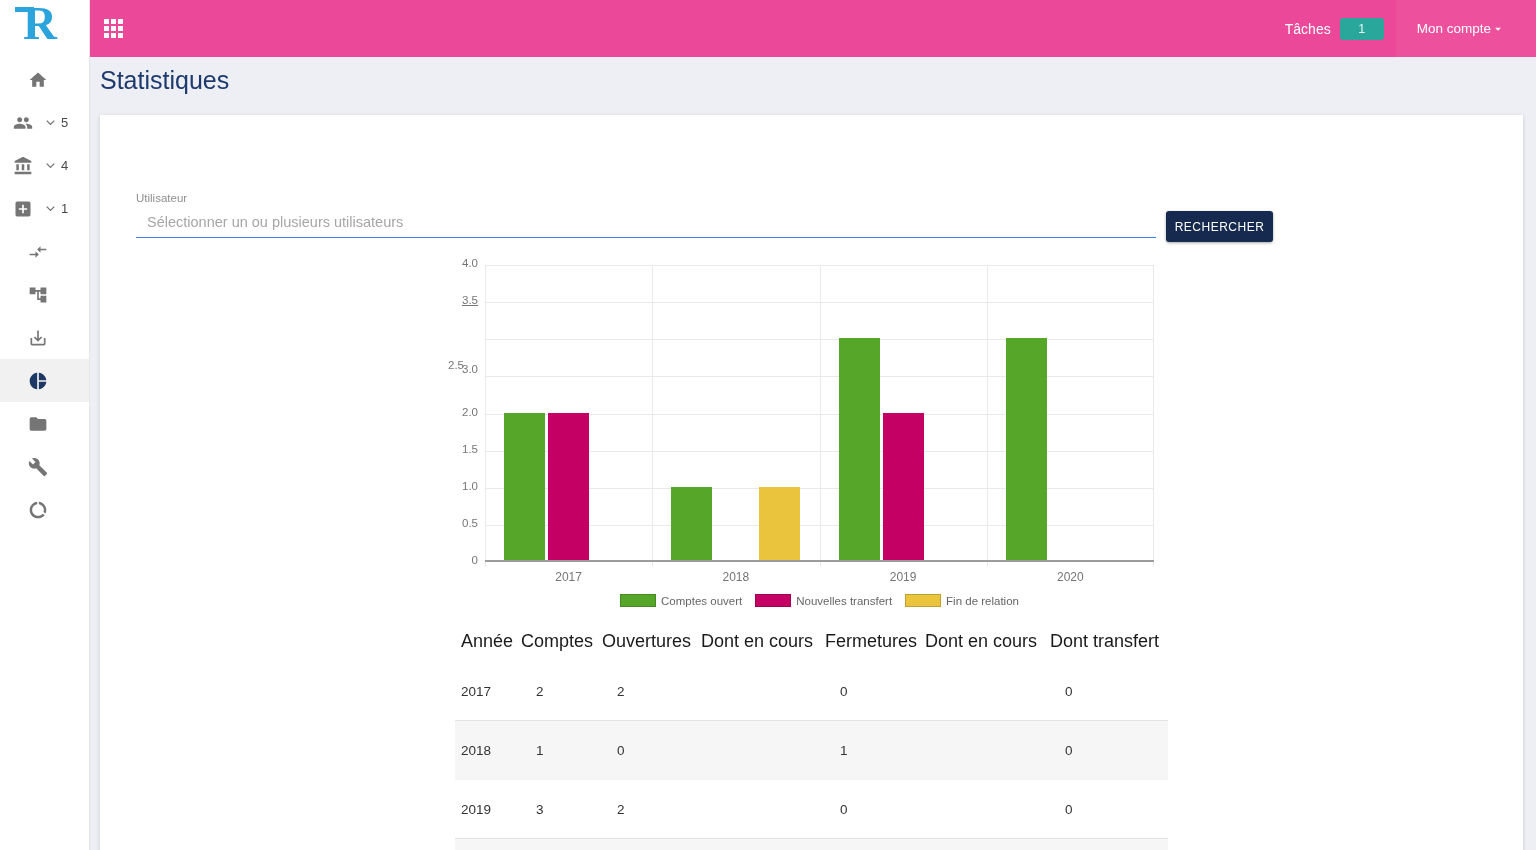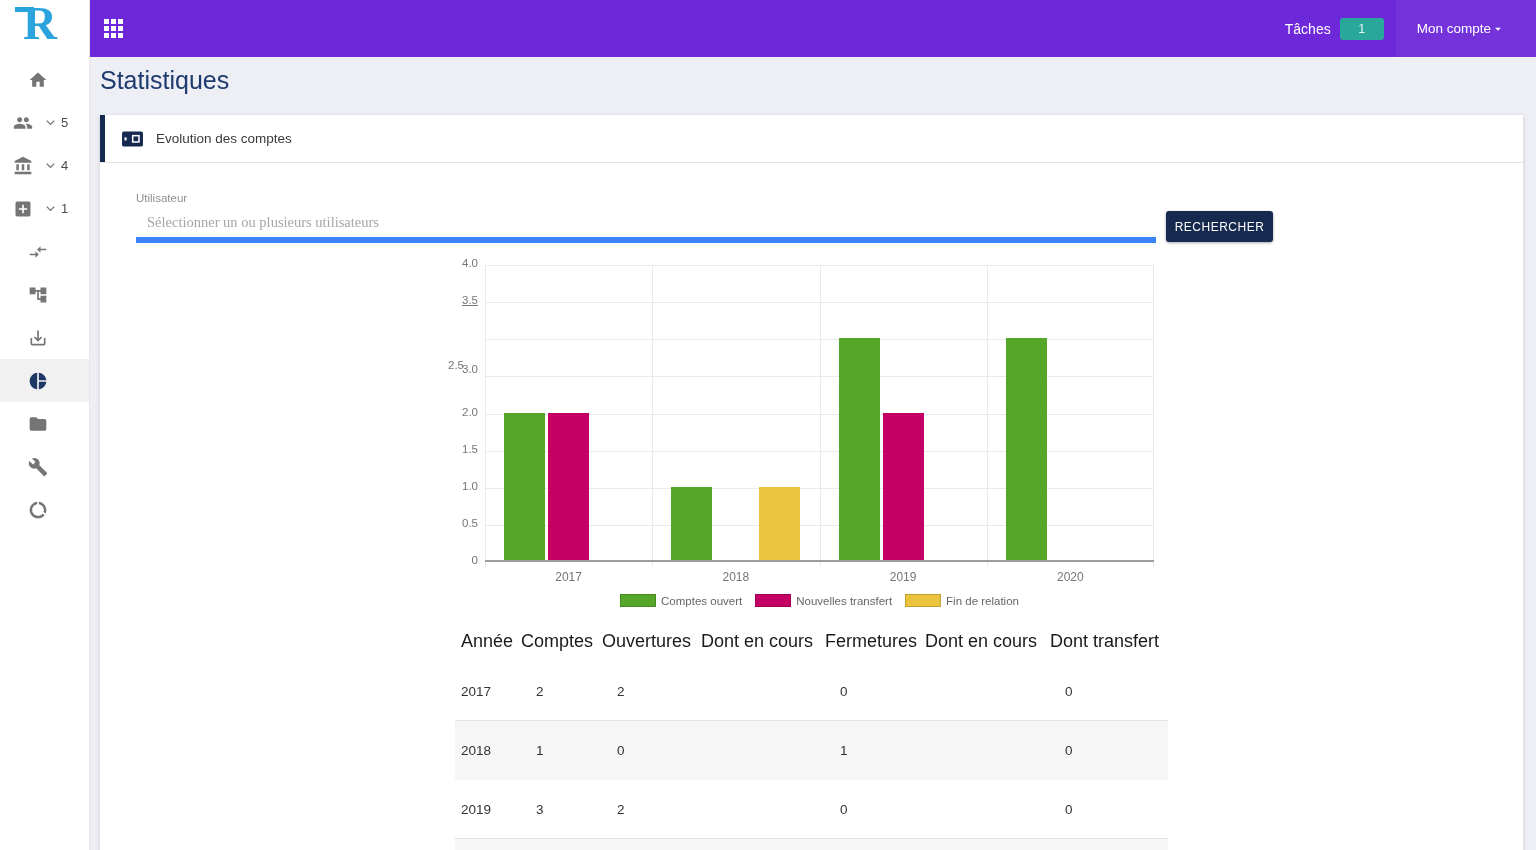--- a/index.html
+++ b/index.html
@@ -16,21 +16,21 @@
   .side-nav{display:flex;flex-direction:column}
   .side-item{height:43px;display:flex;align-items:center;padding-left:28px;cursor:pointer}
   .side-item.has-badge{padding-left:13px}
   .side-item.active{background:#f1f1f1}
   .sicon{width:20px;height:20px;fill:#757575;flex:0 0 auto}
   .side-item.active .sicon{fill:#1d3865}
   .chev{margin-left:10px;display:flex}
   .count{margin-left:3px;font-size:13px;color:#4a4a4a}
 
   
-  .topbar{position:absolute;left:89px;top:0;right:0;height:57px;background:#6d28d9;
+  .topbar{position:absolute;left:89px;top:0;right:0;height:57px;background:#ec4899;
           display:flex;align-items:center;z-index:5}
   .grid-btn{margin-left:15px;cursor:pointer;display:flex}
   .topbar-spacer{flex:1}
   .tasks{display:flex;align-items:center;height:100%;color:#fff;font-size:14px;
          gap:9px;padding:0 4px;cursor:pointer}
   .badge{width:44px;height:22px;background:#2aa79b;border-radius:3px;color:#e7f7f4;
          font-size:12.5px;display:flex;align-items:center;justify-content:center}
   .right-section{height:100%;display:flex;align-items:center;margin-left:8px;
                  background:rgba(255,255,255,.05);padding:0 18px 0 8px}
   .nav-link{color:#fff;font-size:13.5px;padding:0 13px;height:100%;display:flex;
@@ -42,22 +42,22 @@
               color:#1e3a6e}
   .card{position:absolute;left:100px;top:115px;width:1423px;height:800px;background:#fff;
         box-shadow:0 1px 4px rgba(0,0,0,.16)}
   .card-header{position:absolute;left:0;top:0;right:0;height:47px;border-bottom:1px solid #e4e4e4}
   .accent{position:absolute;left:0;top:0;width:5px;height:47px;background:#16294f}
   .panel-icon{position:absolute;left:21px;top:14px}
   .panel-title{position:absolute;left:56px;top:0;line-height:47px;font-size:13.5px;color:#3a3a3a}
 
   .field-label{position:absolute;left:36px;top:77px;font-size:11.5px;color:#8f8f8f}
   .user-input{position:absolute;left:36px;top:92px;width:1009px;height:30px;border:none;
-              border-bottom:6px solid #3b82f6;background:transparent;outline:none;
-              font-family:Liberation Serif, serif;font-size:14.5px;color:#6d28d9;
+              border-bottom:1px solid #3b82f6;background:transparent;outline:none;
+              font-family:Liberation Sans, sans-serif;font-size:14.5px;color:#6d28d9;
               padding:0 0 0 11px;border-radius:0}
   .user-input::placeholder{color:#a6a6a6;opacity:1}
   .search-btn{position:absolute;left:1066px;top:96px;width:107px;height:31px;background:#16294f;
               color:#fff;border:none;border-radius:3px;font-family:"Liberation Sans",sans-serif;
               font-size:12px;letter-spacing:.5px;box-shadow:0 1px 3px rgba(0,0,0,.35);cursor:pointer}
 
   
   .plot{position:absolute;left:385px;top:150px;width:669px;height:297px}
   .hgrid{position:absolute;left:0;right:0;height:1px;background:#e9e9e9}
   .vgrid{position:absolute;top:0;width:1px;height:302px;background:#e9e9e9}
@@ -209,29 +209,20 @@
       <svg width="14" height="14" viewBox="0 0 24 24">
           <path d="M7 10l5 5 5-5z" fill="#ffffff"></path>
         </svg>
     </div>
   </div>
 </div>
 
 <div class="page-title">Statistiques</div>
 
 <div class="card">
-  <div class="card-header">
-    <div class="accent"></div>
-    <svg class="panel-icon" width="23" height="20" viewBox="0 0 24 21">
-      <rect x="1" y="2.5" width="22" height="16" rx="2" fill="#16294f"></rect>
-      <rect x="12.2" y="7" width="6.6" height="6.6" fill="none" stroke="#ffffff" stroke-width="1.6"></rect>
-      <rect x="3.6" y="8.8" width="2.2" height="3.2" fill="#ffffff"></rect>
-    </svg>
-    <div class="panel-title">Evolution des comptes</div>
-  </div>
 
   <div class="field-label">Utilisateur</div>
   <input class="user-input" type="text" placeholder="Sélectionner un ou plusieurs utilisateurs" style="">
   <button class="search-btn">RECHERCHER</button>
 
   <div class="plot" id="plot">
       <div class="hgrid" style="top: 0px;"></div>
       <div class="hgrid" style="top: 37.125px;"></div>
       <div class="hgrid" style="top: 74.25px;"></div>
       <div class="hgrid" style="top: 111.375px;"></div>

